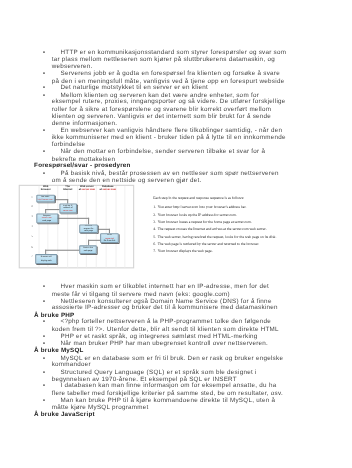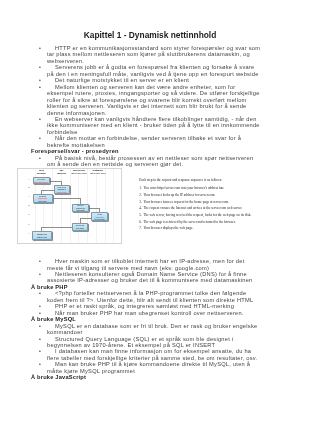--- a/index.html
+++ b/index.html
@@ -51,21 +51,20 @@
   .numitem{position:relative;font-size:3.4px;line-height:3.9px;color:#262626;
            font-family:"Liberation Serif",serif;padding-left:4.1px;margin-bottom:2.77px;
            white-space:nowrap;}
   .numitem .n{position:absolute;left:0;width:3.4px;text-align:left;}
 </style>
 </head>
 <body>
 
 <div class="page">
 
-  <div class="title">Kapittel 1 - Dynamisk nettinnhold</div>
 
   <div class="body">
 
     <p class="bl">
         <span class="bullet">•</span>
         <span class="txt">HTTP er en kommunikasjonsstandard som styrer forespørsler og svar som tar plass mellom nettleseren som kjører på sluttbrukerens datamaskin, og webserveren.</span>
       </p>
     <p class="bl">
         <span class="bullet">•</span>
         <span class="txt">Serverens jobb er å godta en forespørsel fra klienten og forsøke å svare på den i en meningsfull måte, vanligvis ved å tjene opp en forespurt webside</span>

